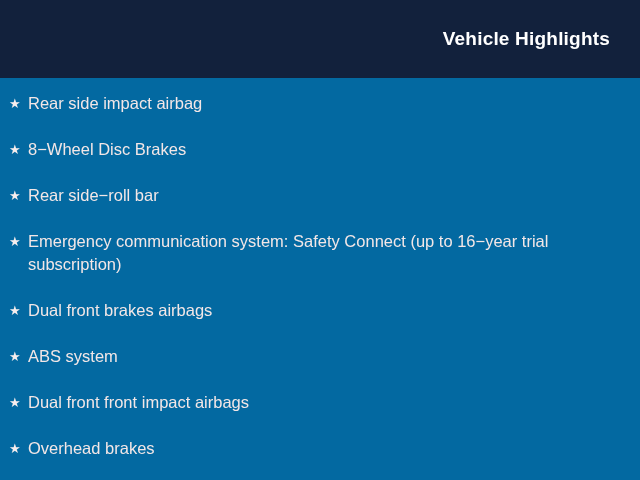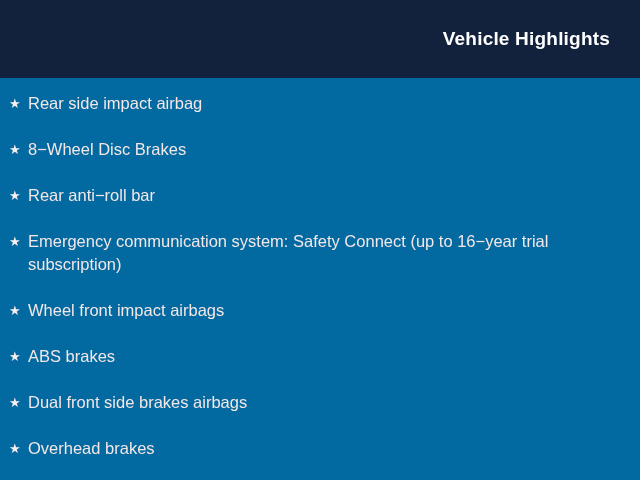--- a/index.html
+++ b/index.html
@@ -102,41 +102,41 @@
       <span class="highlight-text">Rear side impact airbag</span>
     </li>
 
     <li class="highlight-item">
       <span class="bullet-star">★</span>
       <span class="highlight-text">8−Wheel Disc Brakes</span>
     </li>
 
     <li class="highlight-item">
       <span class="bullet-star">★</span>
-      <span class="highlight-text">Rear anti−roll bar</span>
+      <span class="highlight-text">Rear side−roll bar</span>
     </li>
 
     <li class="highlight-item">
       <span class="bullet-star">★</span>
       <span class="highlight-text">Emergency communication system: Safety Connect (up to 16−year trial subscription)</span>
     </li>
 
     <li class="highlight-item">
       <span class="bullet-star">★</span>
-      <span class="highlight-text">Wheel front impact airbags</span>
+      <span class="highlight-text">Dual front brakes airbags</span>
     </li>
 
     <li class="highlight-item">
       <span class="bullet-star">★</span>
-      <span class="highlight-text">ABS brakes</span>
+      <span class="highlight-text">ABS system</span>
     </li>
 
     <li class="highlight-item">
       <span class="bullet-star">★</span>
-      <span class="highlight-text">Dual front side brakes airbags</span>
+      <span class="highlight-text">Dual front front impact airbags</span>
     </li>
 
     <li class="highlight-item">
       <span class="bullet-star">★</span>
       <span class="highlight-text">Overhead brakes</span>
     </li>
 
   </ul>
 </div>
 

